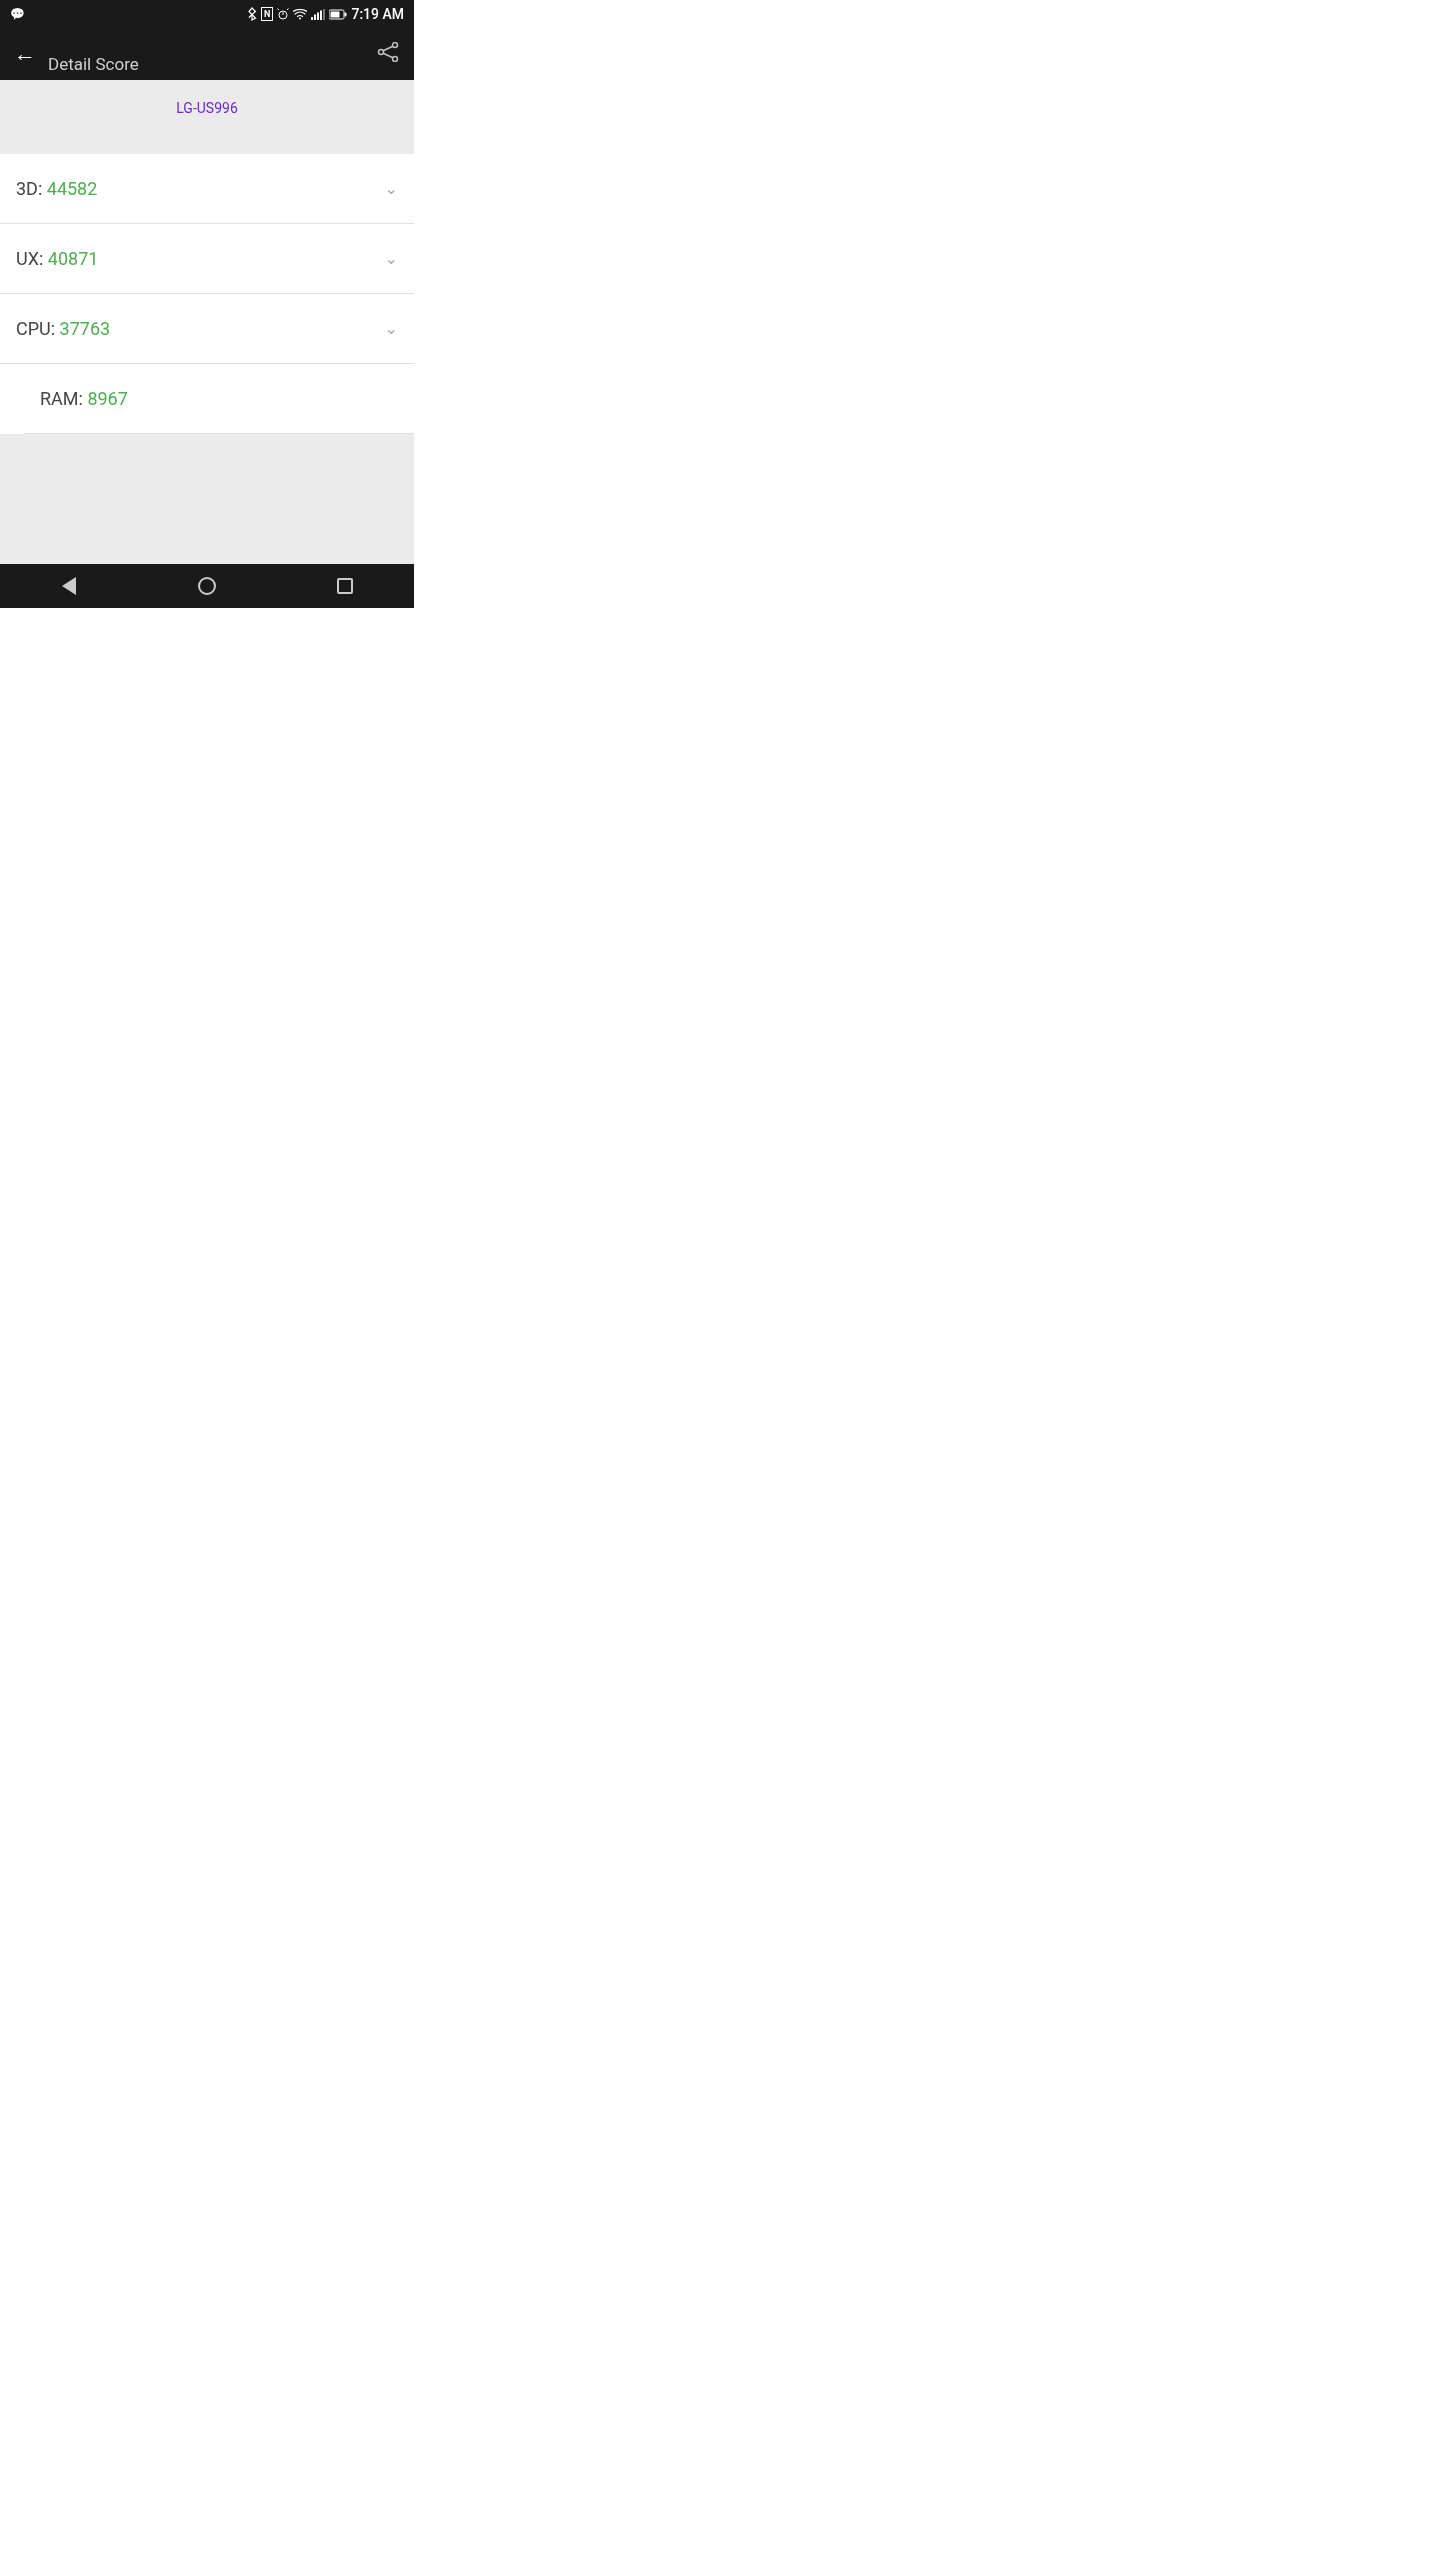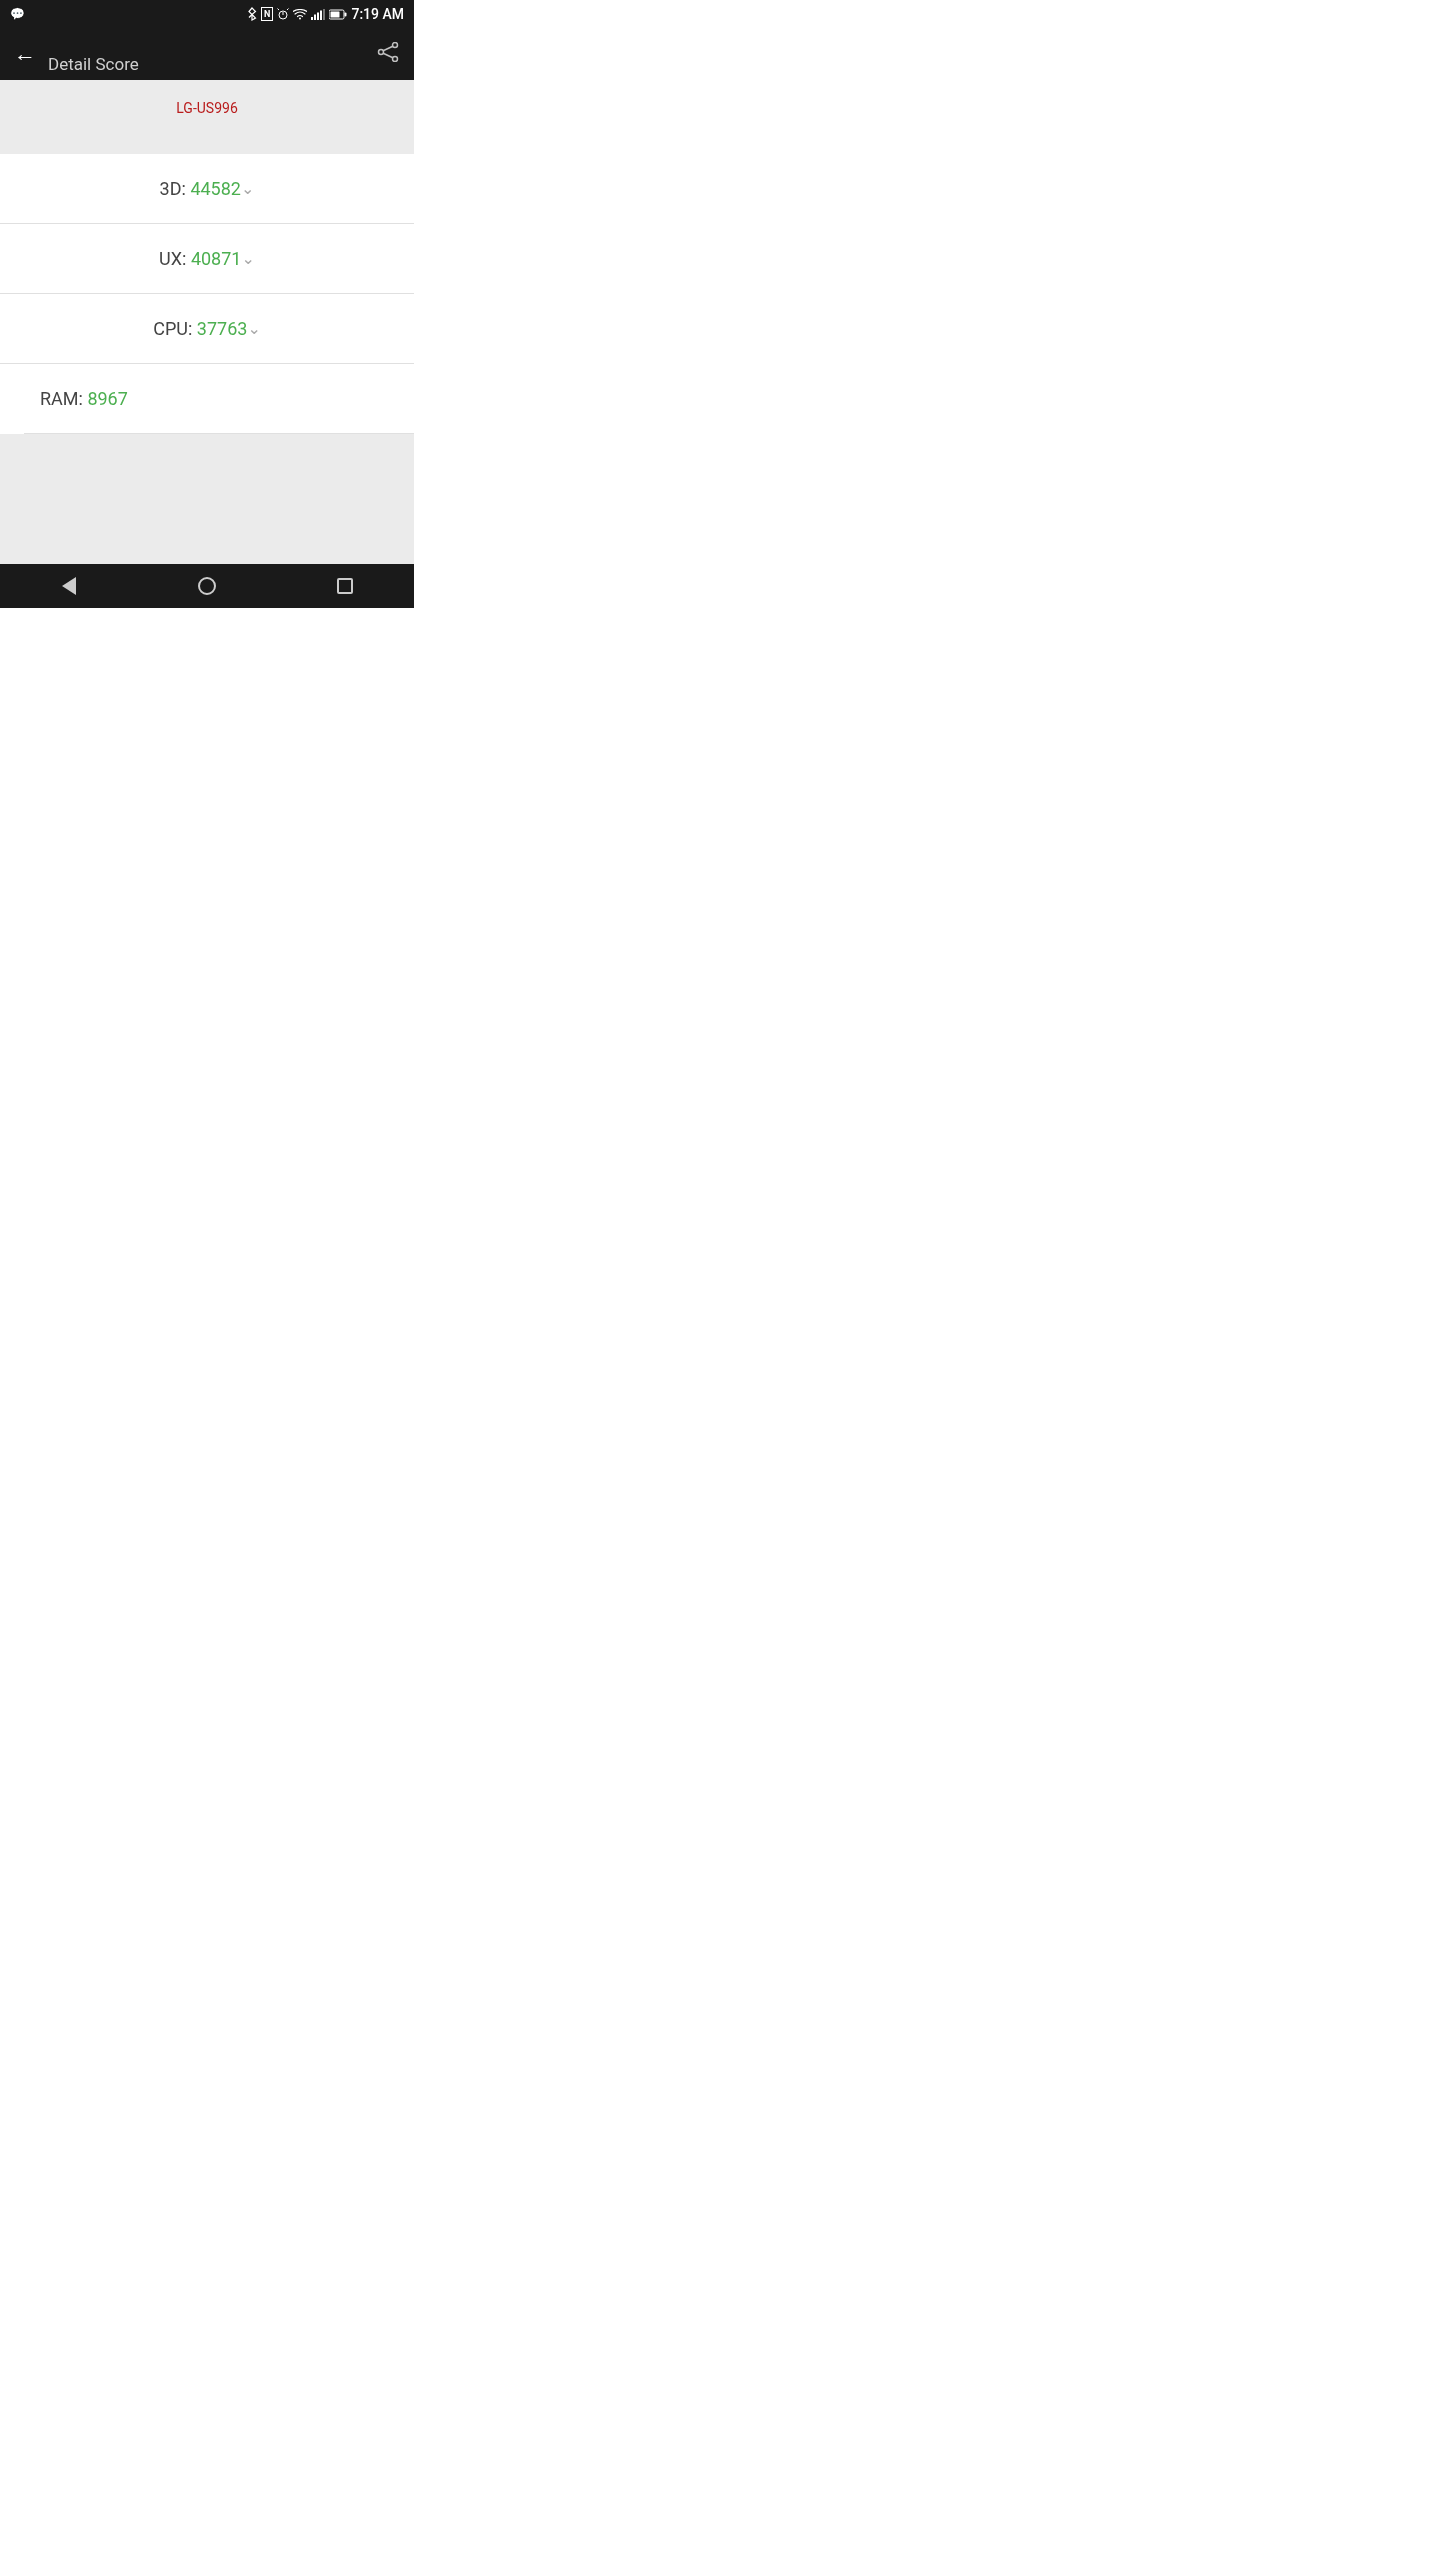--- a/index.html
+++ b/index.html
@@ -73,42 +73,42 @@
     }
 
     
     .score-header {
       background: #ebebeb;
       padding: 20px 16px 28px;
       text-align: center;
     }
 
     .device-name {
-      color: #b91c1c;
+      color: #6d28d9;
       font-size: 14px;
       margin-bottom: 10px;
     }
 
     .total-score {
       color: #4caf50;
       font-size: 72px;
       font-weight: 300;
       line-height: 1.1;
     }
 
     
     .score-list {
       background: #fff;
     }
 
     .score-item {
       padding: 24px 16px;
       display: flex;
       align-items: center;
-      justify-content: center;
+      justify-content: space-between;
       border-bottom: 1px solid #e0e0e0;
       cursor: pointer;
     }
 
     .score-item-label {
       font-size: 18px;
       color: #444;
     }
 
     .score-item-label span.score-value {

